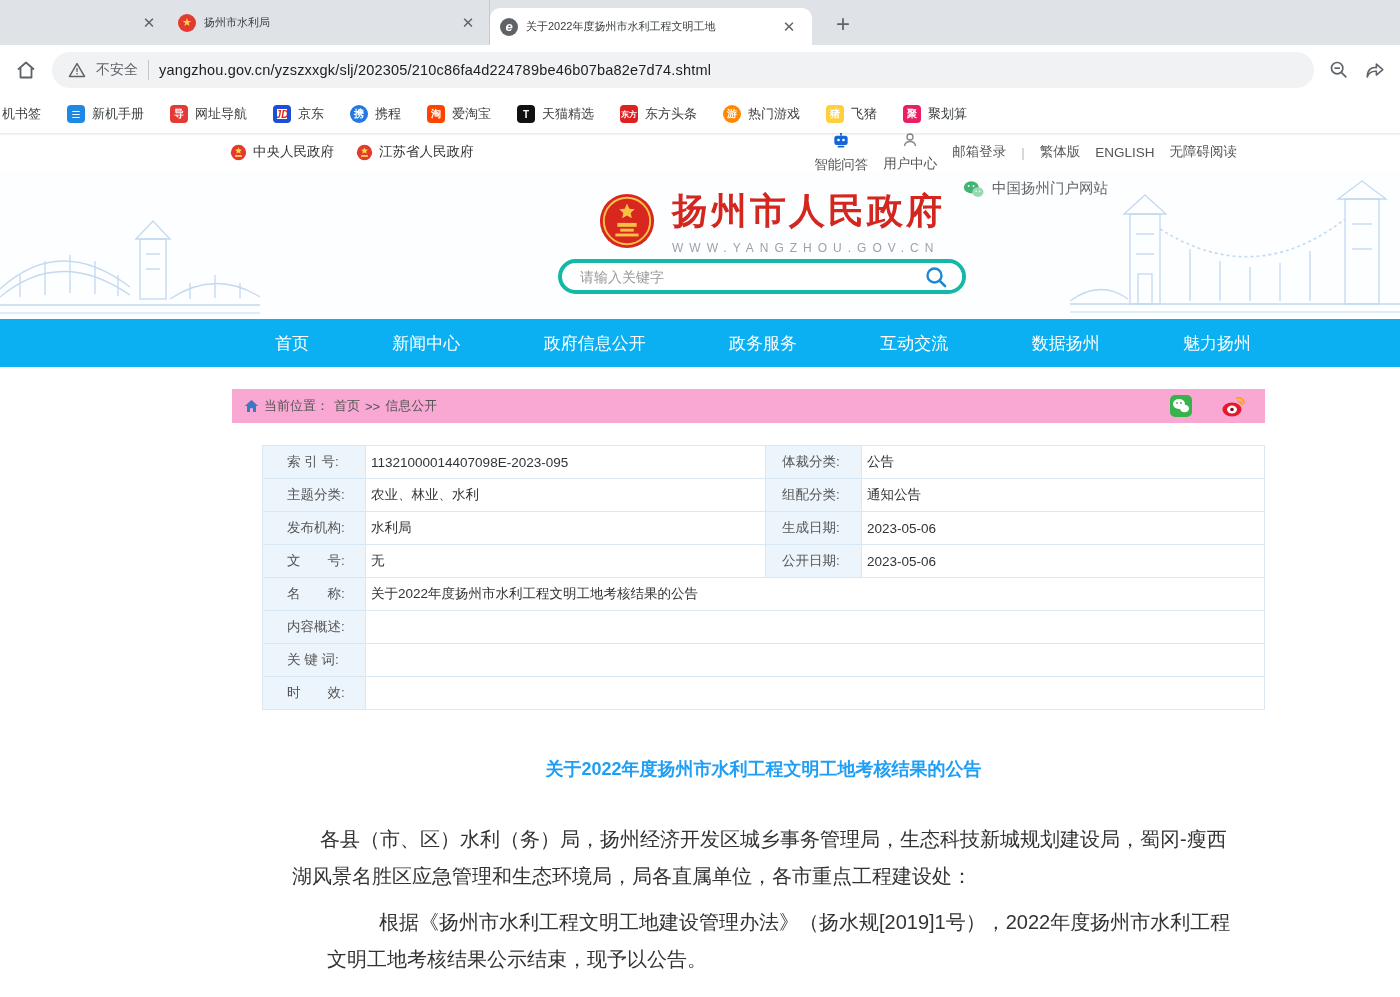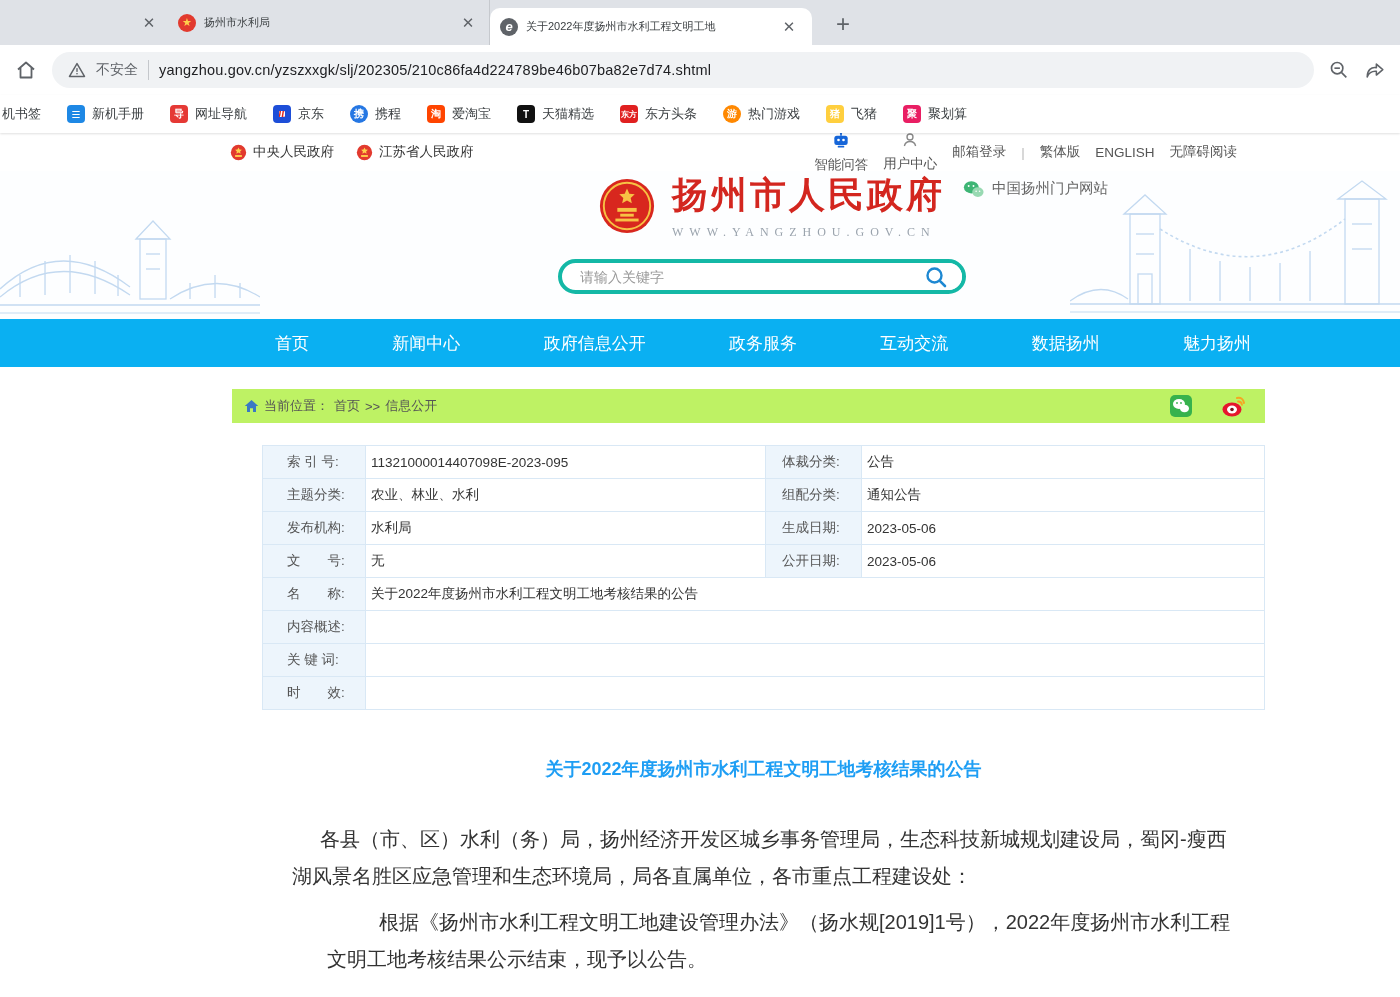--- a/index.html
+++ b/index.html
@@ -29,60 +29,60 @@
   .omni-divider { width:1px; height:20px; background:#c4c7cb; }
   .url-text { font-size:14.5px; color:#202124; letter-spacing:.2px; }
 
   .bookmarksbar { height:38px; background:#fff; display:flex; align-items:center;
     padding-left:2px; gap:26px; box-shadow:0 1px 2px rgba(0,0,0,.12); position:relative; z-index:2; }
   .bm { display:flex; align-items:flex-start; gap:7px; cursor:pointer; }
   .bm-label { font-size:13px; color:#3c4043; white-space:nowrap; }
   .bm-ic { width:18px; height:18px; border-radius:4px; color:#fff; font-size:10px; font-weight:bold;
     display:flex; align-items:center; justify-content:center; flex:none; overflow:hidden; }
   .bm-i1{background:#1e88e5;} .bm-i2{background:#e53935;}
-  .bm-i3{background:#fff;border:6px solid #1d4ed8;color:#e1251b;font-style:italic;}
+  .bm-i3{background:#fff;border:4px solid #1d4ed8;color:#e1251b;font-style:italic;}
   .bm-i4{background:#2577e3;border-radius:50%;} .bm-i5{background:#ff4400;}
   .bm-i6{background:#111;} .bm-i6 span{color:#fff;} .bm-i7{background:#e02020;font-size:8px;}
   .bm-i8{background:#ff8800;border-radius:50%;} .bm-i9{background:#ffcf3e;}
   .bm-i10{background:#e91e63;}
 
   
   .utilitybar { height:38px; display:flex; align-items:center; }
   .utility-inner { margin-left:230px; width:1035px; display:flex; align-items:center; }
   .gov-link { display:flex; align-items:center; gap:6px; font-size:13.5px; color:#333;
     margin-right:22px; cursor:pointer; }
   .util-right { margin-left:auto; display:flex; align-items:center; gap:15px;
     font-size:13.5px; color:#555; padding-right:28px; }
   .util-right .item { cursor:pointer; display:flex; align-items:center; gap:6px;flex-direction:column; }
   .pipe { color:#bbb; }
 
   .banner { height:148px; position:relative; background:#fdfeff; overflow:hidden; }
   .bridge { position:absolute; bottom:0; opacity:.85; }
-  .brand { position:absolute; left:598px; top:0; display:flex; align-items:center; gap:16px; }
+  .brand { position:absolute; left:598px; top:16px; display:flex; align-items:center; gap:16px; }
   .site-name { font-size:36px; font-weight:bold; color:#d3261f; letter-spacing:3px;
     font-family:"Liberation Serif","DejaVu Serif",serif; }
-  .site-url { font-size:12px; color:#9aa3ad; letter-spacing:6px; margin-top:5px;font-family:Liberation Serif, serif; }
+  .site-url { font-size:12px; color:#9aa3ad; letter-spacing:6px; margin-top:5px; }
   .portal { position:absolute; left:963px; top:8px; display:flex; align-items:center; gap:8px;
     font-size:14.5px; color:#666; }
   .searchbox { position:absolute; left:558px; top:88px; width:408px; height:35px;
     border:4px solid #14b8a6; border-radius:18px; background:#fff;
     display:flex; align-items:center; overflow:hidden; }
   .searchbox input { flex:1; border:none; outline:none; padding:0 18px; font-size:14px;
     color:#333; background:transparent; font-family:inherit; }
   .searchbox input::placeholder { color:#999; }
   .search-btn { width:52px; height:100%; display:flex; align-items:center; justify-content:center;
     cursor:pointer; background:#fff; border:none; }
 
   .navbar { height:48px; background:#0ab0f2; }
   .nav-inner { margin-left:230px; width:1035px; height:100%; display:flex;
     align-items:center; justify-content:space-between; padding:0 14px 0 45px; }
   .nav-item { color:#fff; font-size:17px; cursor:pointer; white-space:nowrap; }
 
   
-  .breadcrumb { margin:22px 0 0 232px; width:1033px; height:34px; background:#bef264;
+  .breadcrumb { margin:22px 0 0 232px; width:1033px; height:34px; background:#f9a8d4;
     display:flex; align-items:center; padding:0 12px; font-size:13px; color:#555; gap:5px; }
   .bc-link { cursor:pointer; }
   .bc-share { margin-left:auto; display:flex; align-items:center; gap:28px; padding-right:6px; }
 
   .meta-table { margin:22px 0 0 262px; width:1003px; border:1px solid #d9e8f5; border-bottom:none; }
   .mrow { display:grid; grid-template-columns:103px 399px 97px 1fr; border-bottom:1px solid #d9e8f5; }
   .mrow.full { grid-template-columns:103px 1fr; }
   .mcell { min-height:32px; display:flex; align-items:center; font-size:13.5px; }
   .mlabel { background:#edf5fc; color:#555; padding-left:24px; border-right:1px solid #d9e8f5;
     white-space:pre; }

